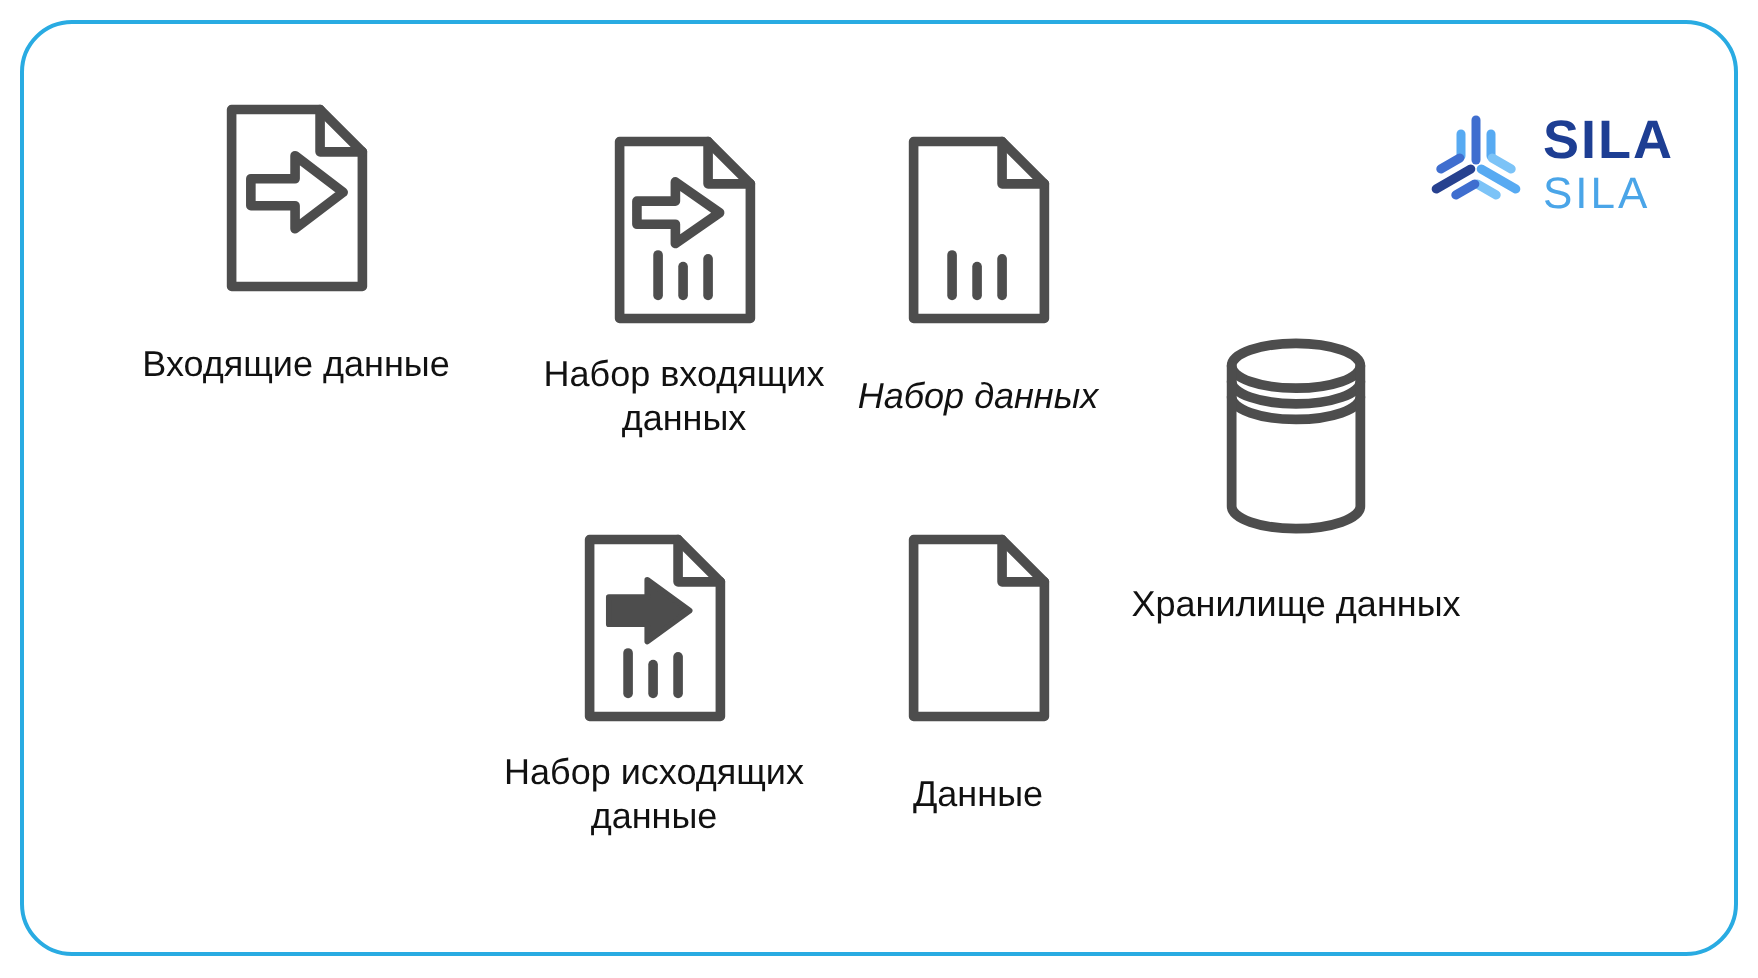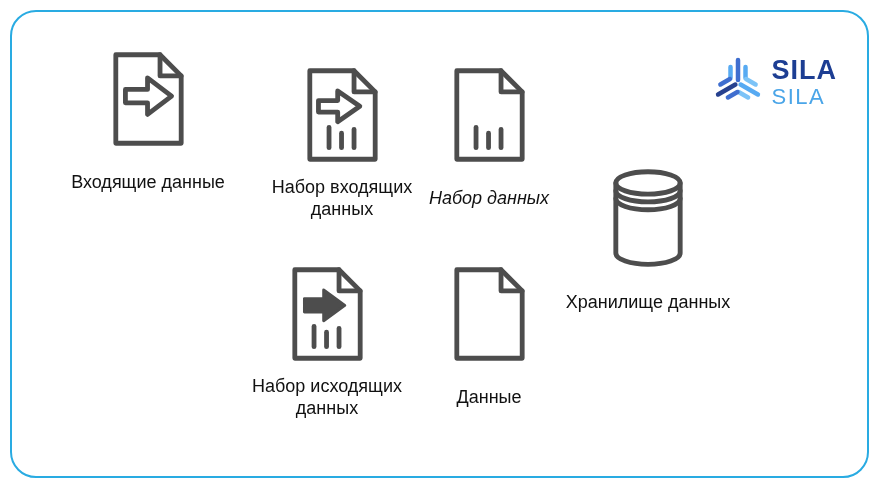--- a/index.html
+++ b/index.html
@@ -124,21 +124,21 @@
 
   <div class="cell" style="left:220px;top:252px;">
     <svg class="doc-icon" width="75" height="100" viewBox="0 0 78 102">
       <path class="outline" d="M5 5 H51 L73 27 V97 H5 Z"></path>
       <path class="outline" d="M51 5 V27 H73"></path>
       <path class="filled" d="M15 35 H35 V26 L57 42 L35 58 V49 H15 Z"></path>
       <line x1="25" y1="64" x2="25" y2="85"></line>
       <line x1="38" y1="70" x2="38" y2="85"></line>
       <line x1="51" y1="66" x2="51" y2="85"></line>
     </svg>
-    <div class="label narrow">Набор исходящих данных</div>
+    <div class="label narrow">Набор исходящих данные</div>
   </div>
 
   <div class="cell" style="left:382px;top:252px;">
     <svg class="doc-icon" width="75" height="100" viewBox="0 0 78 102">
       <path class="outline" d="M5 5 H51 L73 27 V97 H5 Z"></path>
       <path class="outline" d="M51 5 V27 H73"></path>
     </svg>
     <div class="label">Данные</div>
   </div>
 

